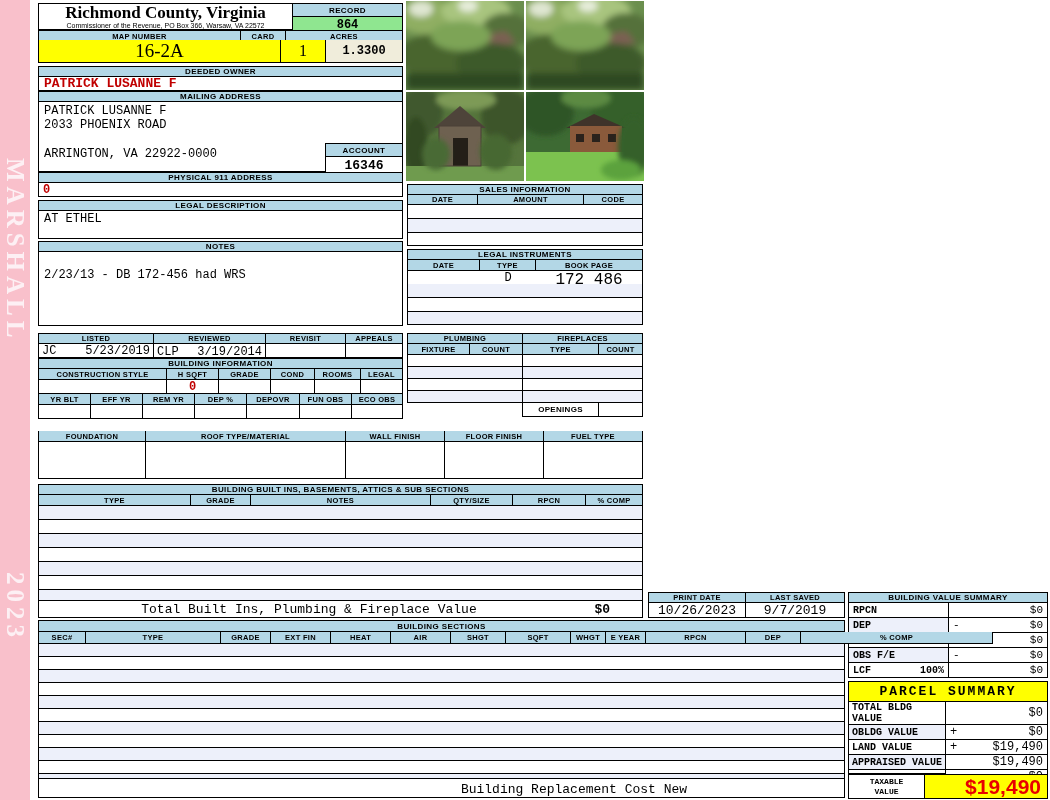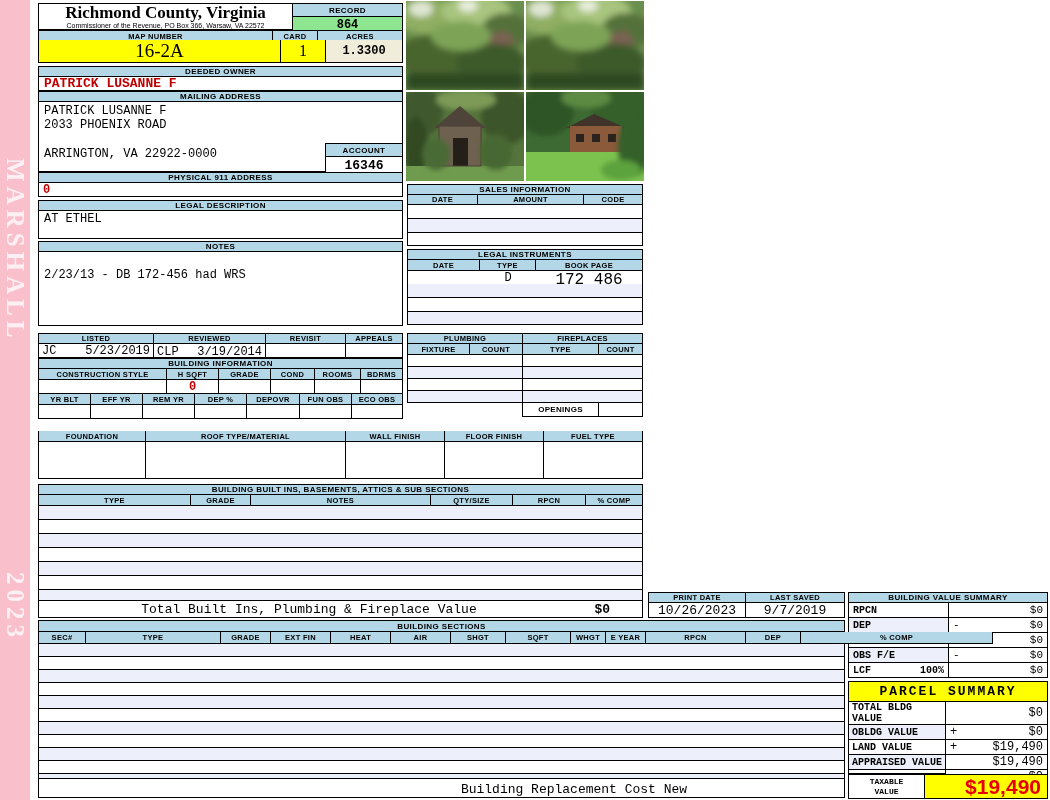--- a/index.html
+++ b/index.html
@@ -62,21 +62,21 @@
   <div class="abs box" style="left:38px;top:3px;width:255px;height:27px;text-align:center">
     <div style="font:bold 17px 'Liberation Serif',serif;line-height:18px">Richmond County, Virginia</div>
     <div style="font:7px 'Liberation Sans',sans-serif">Commissioner of the Revenue, PO Box 366, Warsaw, VA 22572</div>
   </div>
   <div class="abs" style="left:292px;top:3px;width:111px;height:27px">
     <div class="band" style="height:12px">RECORD</div>
     <div class="box mono" style="height:15px;border-top:0;background:var(--record_green);display:flex;align-items:center;justify-content:center;font-size:12px;font-weight:bold">864</div>
   </div>
 
   <div class="abs hr" style="left:38px;top:30px;width:365px;height:12px">
-    <div class="hc" style="width:234px">MAP NUMBER</div>
+    <div class="hc" style="width:202px">MAP NUMBER</div>
     <div class="hc" style="width:45px">CARD</div>
     <div class="hc">ACRES</div>
   </div>
   <div class="abs vr" style="left:38px;top:40px;width:365px;height:23px;border-top:0">
     <div class="vc" style="width:242px;background:var(--highlight_yellow);font:19px 'Liberation Serif',serif">16-2A</div>
     <div class="vc" style="width:45px;background:var(--highlight_yellow);font:16px 'Liberation Serif',serif">1</div>
     <div class="vc mono" style="background:var(--acres_cream);font-size:12px;font-weight:bold">1.3300</div>
   </div>
 
   <div class="abs band" style="left:38px;top:66px;width:365px;height:11px">DEEDED OWNER</div>
@@ -125,21 +125,21 @@
     <div class="vc"></div>
   </div>
 
   <div class="abs band" style="left:38px;top:358px;width:365px;height:11px">BUILDING INFORMATION</div>
   <div class="abs hr" style="left:38px;top:369px;width:365px;height:11px;border-top:0">
     <div class="hc" style="width:128px">CONSTRUCTION STYLE</div>
     <div class="hc" style="width:52px">H SQFT</div>
     <div class="hc" style="width:52px">GRADE</div>
     <div class="hc" style="width:44px">COND</div>
     <div class="hc" style="width:46px">ROOMS</div>
-    <div class="hc">BDRMS</div>
+    <div class="hc">LEGAL</div>
   </div>
   <div class="abs vr" style="left:38px;top:380px;width:365px;height:14px;border-top:0">
     <div class="vc" style="width:128px"></div>
     <div class="vc mono red" style="width:52px;font-size:12px">0</div>
     <div class="vc" style="width:52px"></div>
     <div class="vc" style="width:44px"></div>
     <div class="vc" style="width:46px"></div>
     <div class="vc"></div>
   </div>
   <div class="abs hr" style="left:38px;top:394px;width:365px;height:11px;border-top:0">

